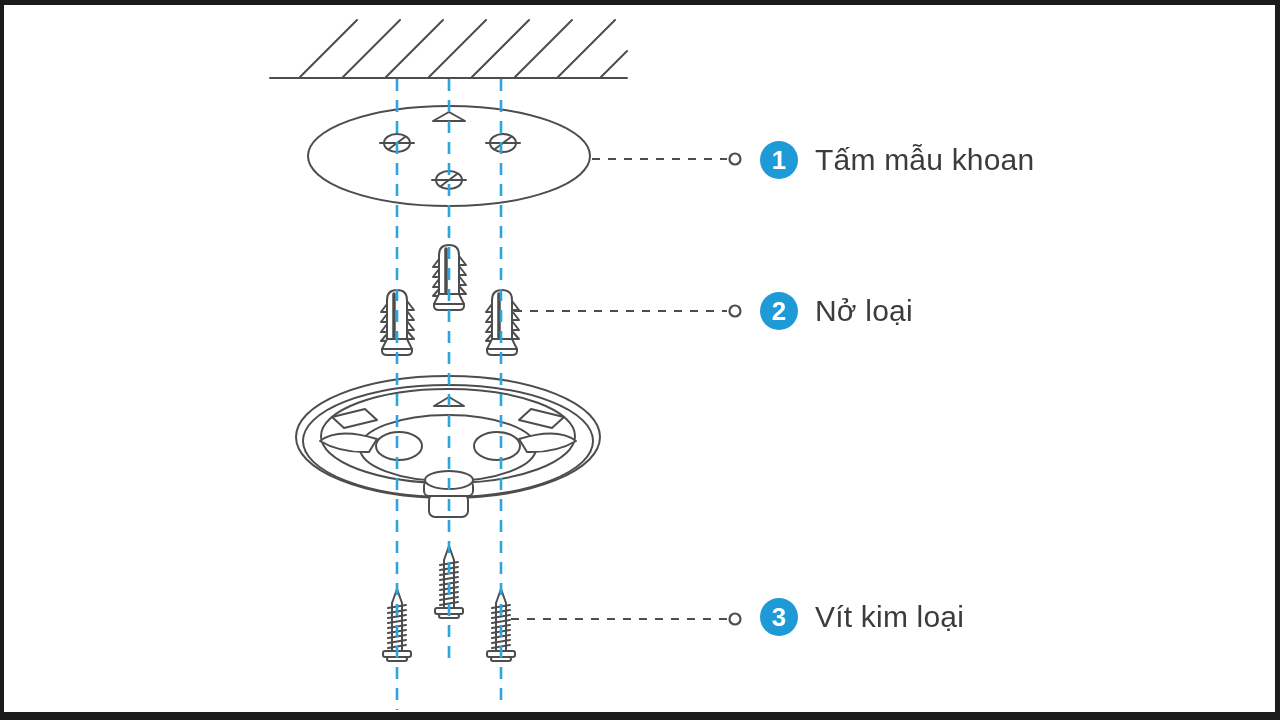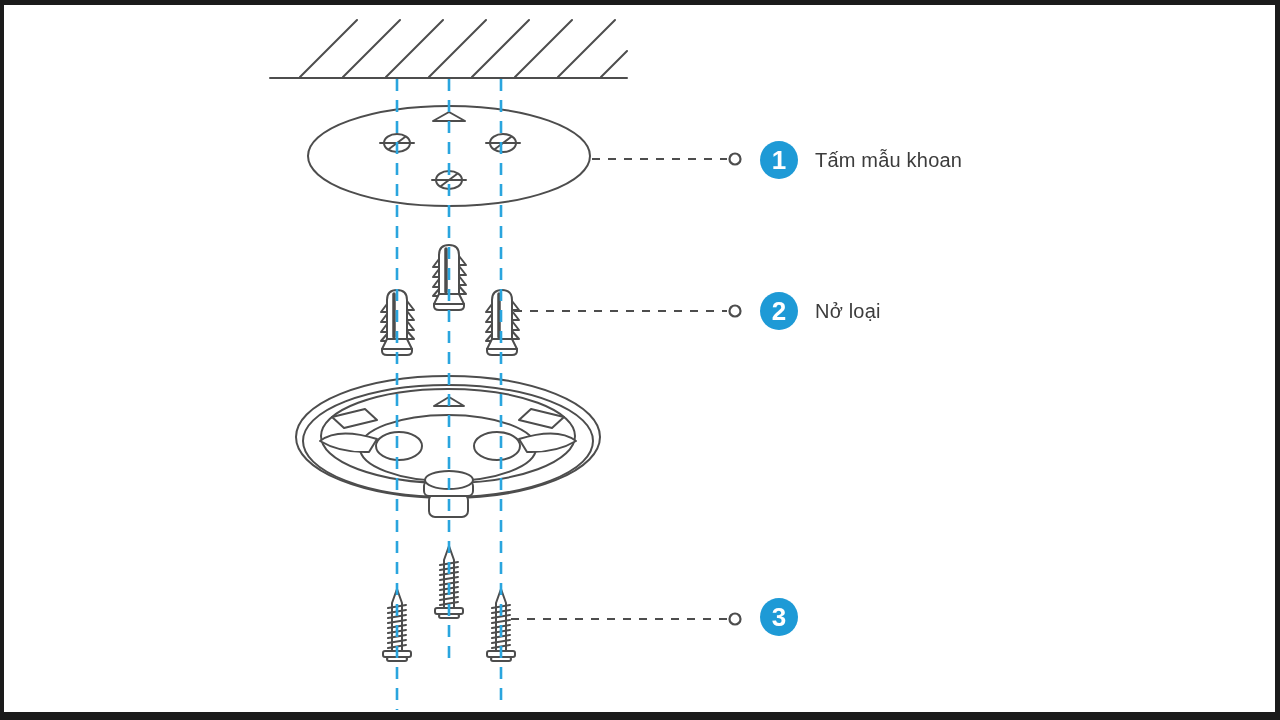--- a/index.html
+++ b/index.html
@@ -11,21 +11,21 @@
   .ink-fill{stroke:var(--line-gray,#4d4d4d);fill:#ffffff;stroke-width:2;stroke-linejoin:round;}
   .slot{stroke:var(--line-gray,#4d4d4d);stroke-width:3.5;fill:none;stroke-linecap:round;}
   .guide{stroke:var(--guide-blue,#2aa5de);stroke-width:2.6;fill:none;stroke-dasharray:12 9;}
   .connector{stroke:var(--line-gray,#4d4d4d);stroke-width:2;fill:none;stroke-dasharray:8 8;}
   .end-dot{fill:#ffffff;stroke:var(--line-gray,#4d4d4d);stroke-width:2.2;}
   
   .label-row{position:absolute;display:flex;align-items:center;gap:17px;}
   .badge{width:38px;height:38px;border-radius:50%;background:var(--badge-blue,#1e9ad6);
     color:#ffffff;font-size:26px;font-weight:bold;display:flex;align-items:center;
     justify-content:center;flex:0 0 auto;}
-  .label-text{font-size:20px;color:var(--text-gray,#3c3c3c);letter-spacing:0.2px;white-space:nowrap;}
+  .label-text{font-size:30px;color:var(--text-gray,#3c3c3c);letter-spacing:0.2px;white-space:nowrap;}
 </style>
 </head>
 <body>
 
 <div class="page"></div>
 
 <svg width="1280" height="720" viewBox="0 0 1280 720">
   <defs>
 
     <g id="anchor">
@@ -117,13 +117,14 @@
   <div class="label-text">Tấm mẫu khoan</div>
 </div>
 
 <div class="label-row" style="left:760px;top:292px;">
   <div class="badge">2</div>
   <div class="label-text">Nở loại</div>
 </div>
 
 <div class="label-row" style="left:760px;top:598px;">
   <div class="badge">3</div>
+  <div class="label-text">Vít kim loại</div>
 </div>
 
 </body></html>

